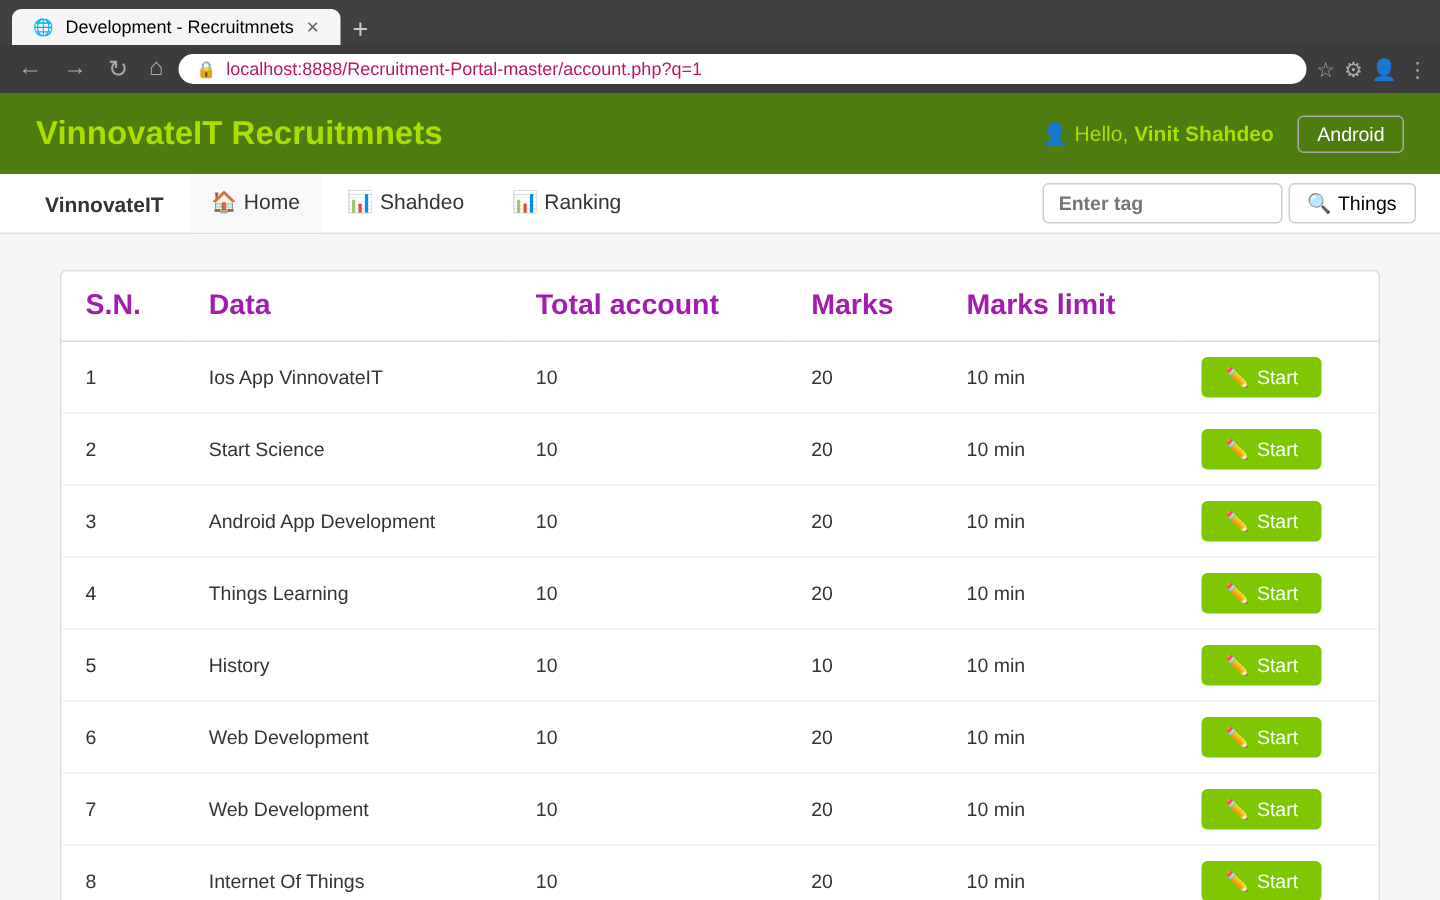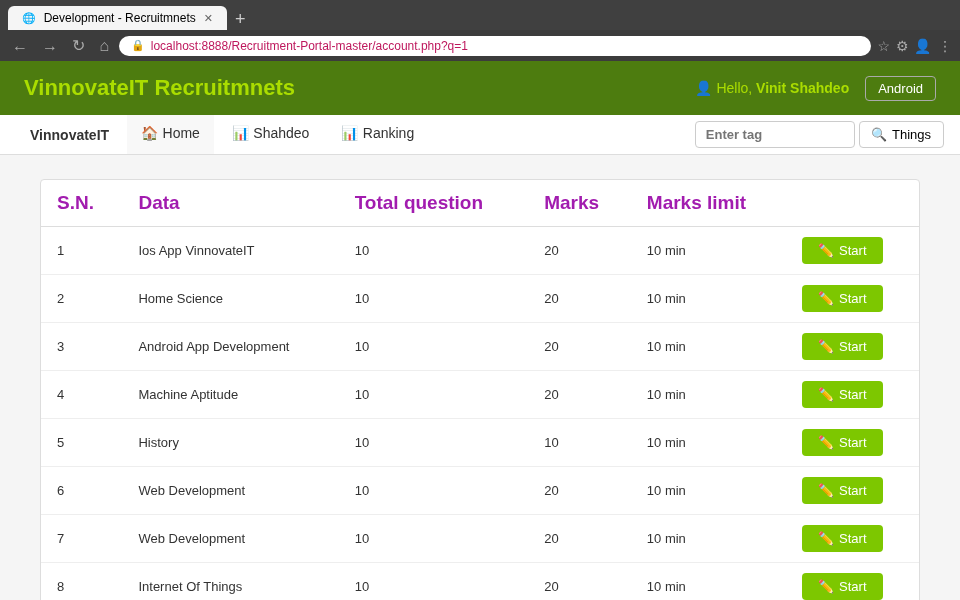--- a/index.html
+++ b/index.html
@@ -234,21 +234,21 @@
     </div>
   </div>
 
   <div class="main-content">
     <div class="table-container">
       <table>
         <thead>
           <tr>
             <th>S.N.</th>
             <th>Data</th>
-            <th>Total question</th>
+            <th>Total account</th>
             <th>Marks</th>
             <th>Marks limit</th>
             <th></th>
           </tr>
         </thead>
         <tbody id="table-body">
         <tr>
       <td>1</td>
       <td>Ios App VinnovateIT</td>
       <td>10</td>
@@ -256,21 +256,21 @@
       <td>10 min</td>
       <td style="text-align:right;">
         <button class="start-btn">
           <span>✏️</span>
           Start
         </button>
       </td>
     </tr>
             <tr>
       <td>2</td>
-      <td>Home Science</td>
+      <td>Start Science</td>
       <td>10</td>
       <td>20</td>
       <td>10 min</td>
       <td style="text-align:right;">
         <button class="start-btn">
           <span>✏️</span>
           Start
         </button>
       </td>
     </tr>
@@ -282,21 +282,21 @@
       <td>10 min</td>
       <td style="text-align:right;">
         <button class="start-btn">
           <span>✏️</span>
           Start
         </button>
       </td>
     </tr>
             <tr>
       <td>4</td>
-      <td>Machine Aptitude</td>
+      <td>Things Learning</td>
       <td>10</td>
       <td>20</td>
       <td>10 min</td>
       <td style="text-align:right;">
         <button class="start-btn">
           <span>✏️</span>
           Start
         </button>
       </td>
     </tr>

